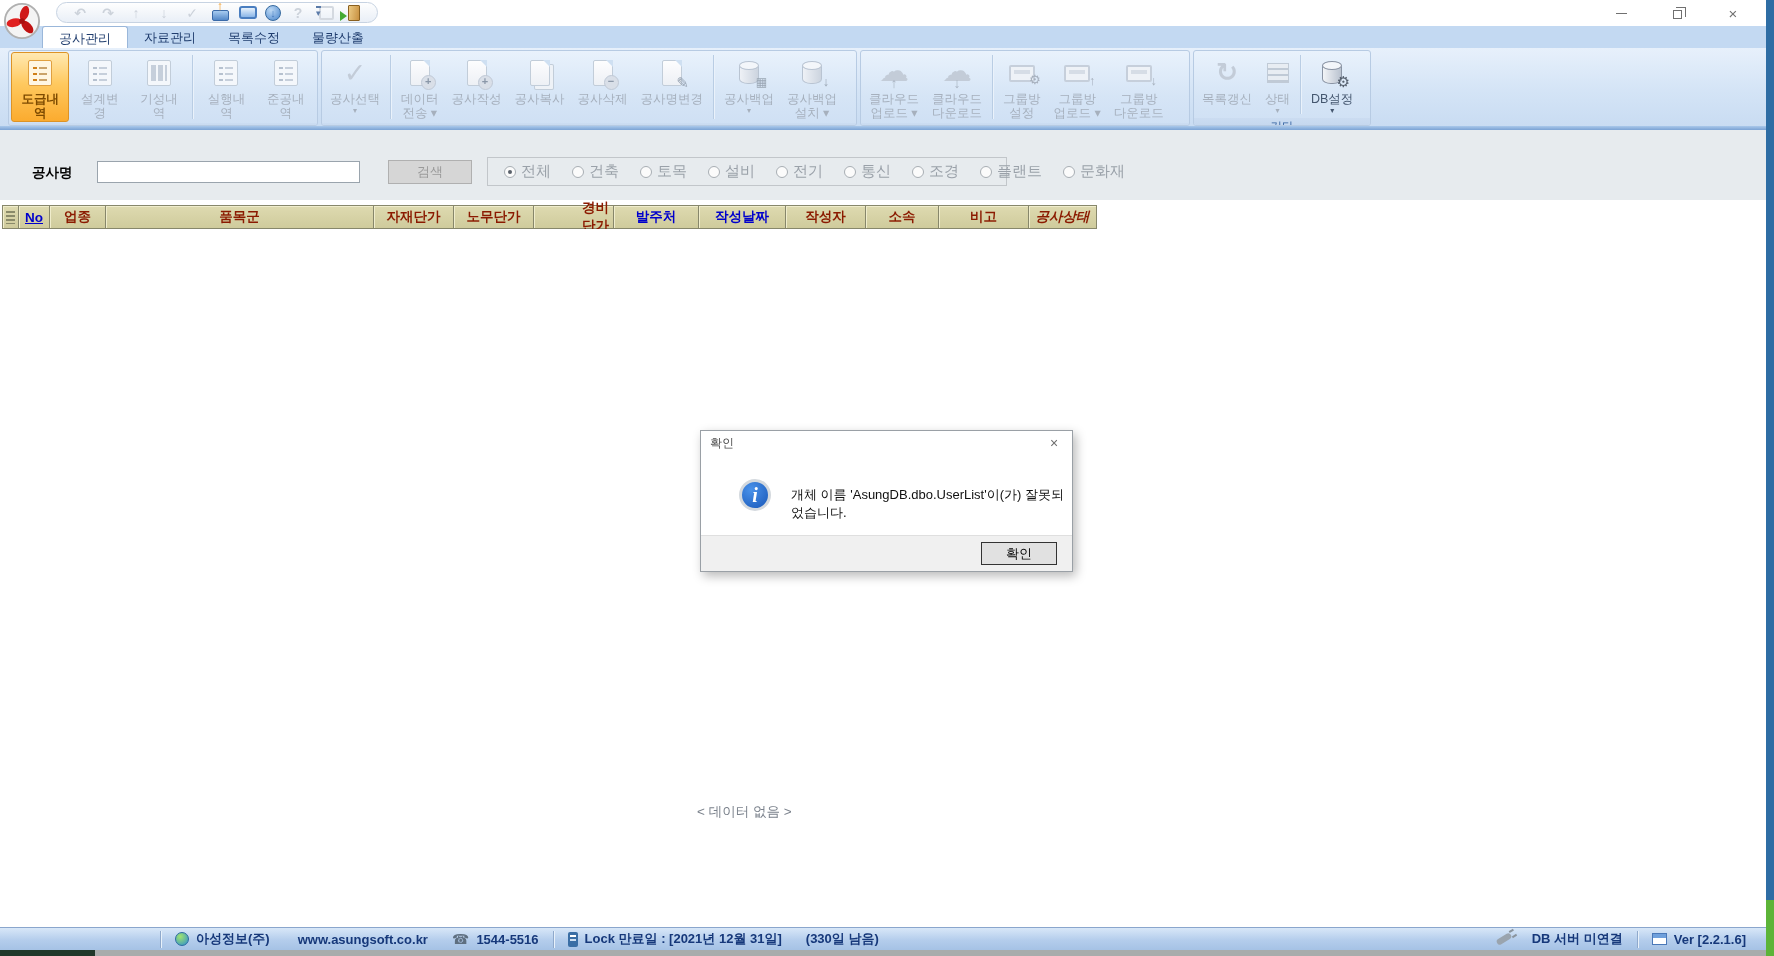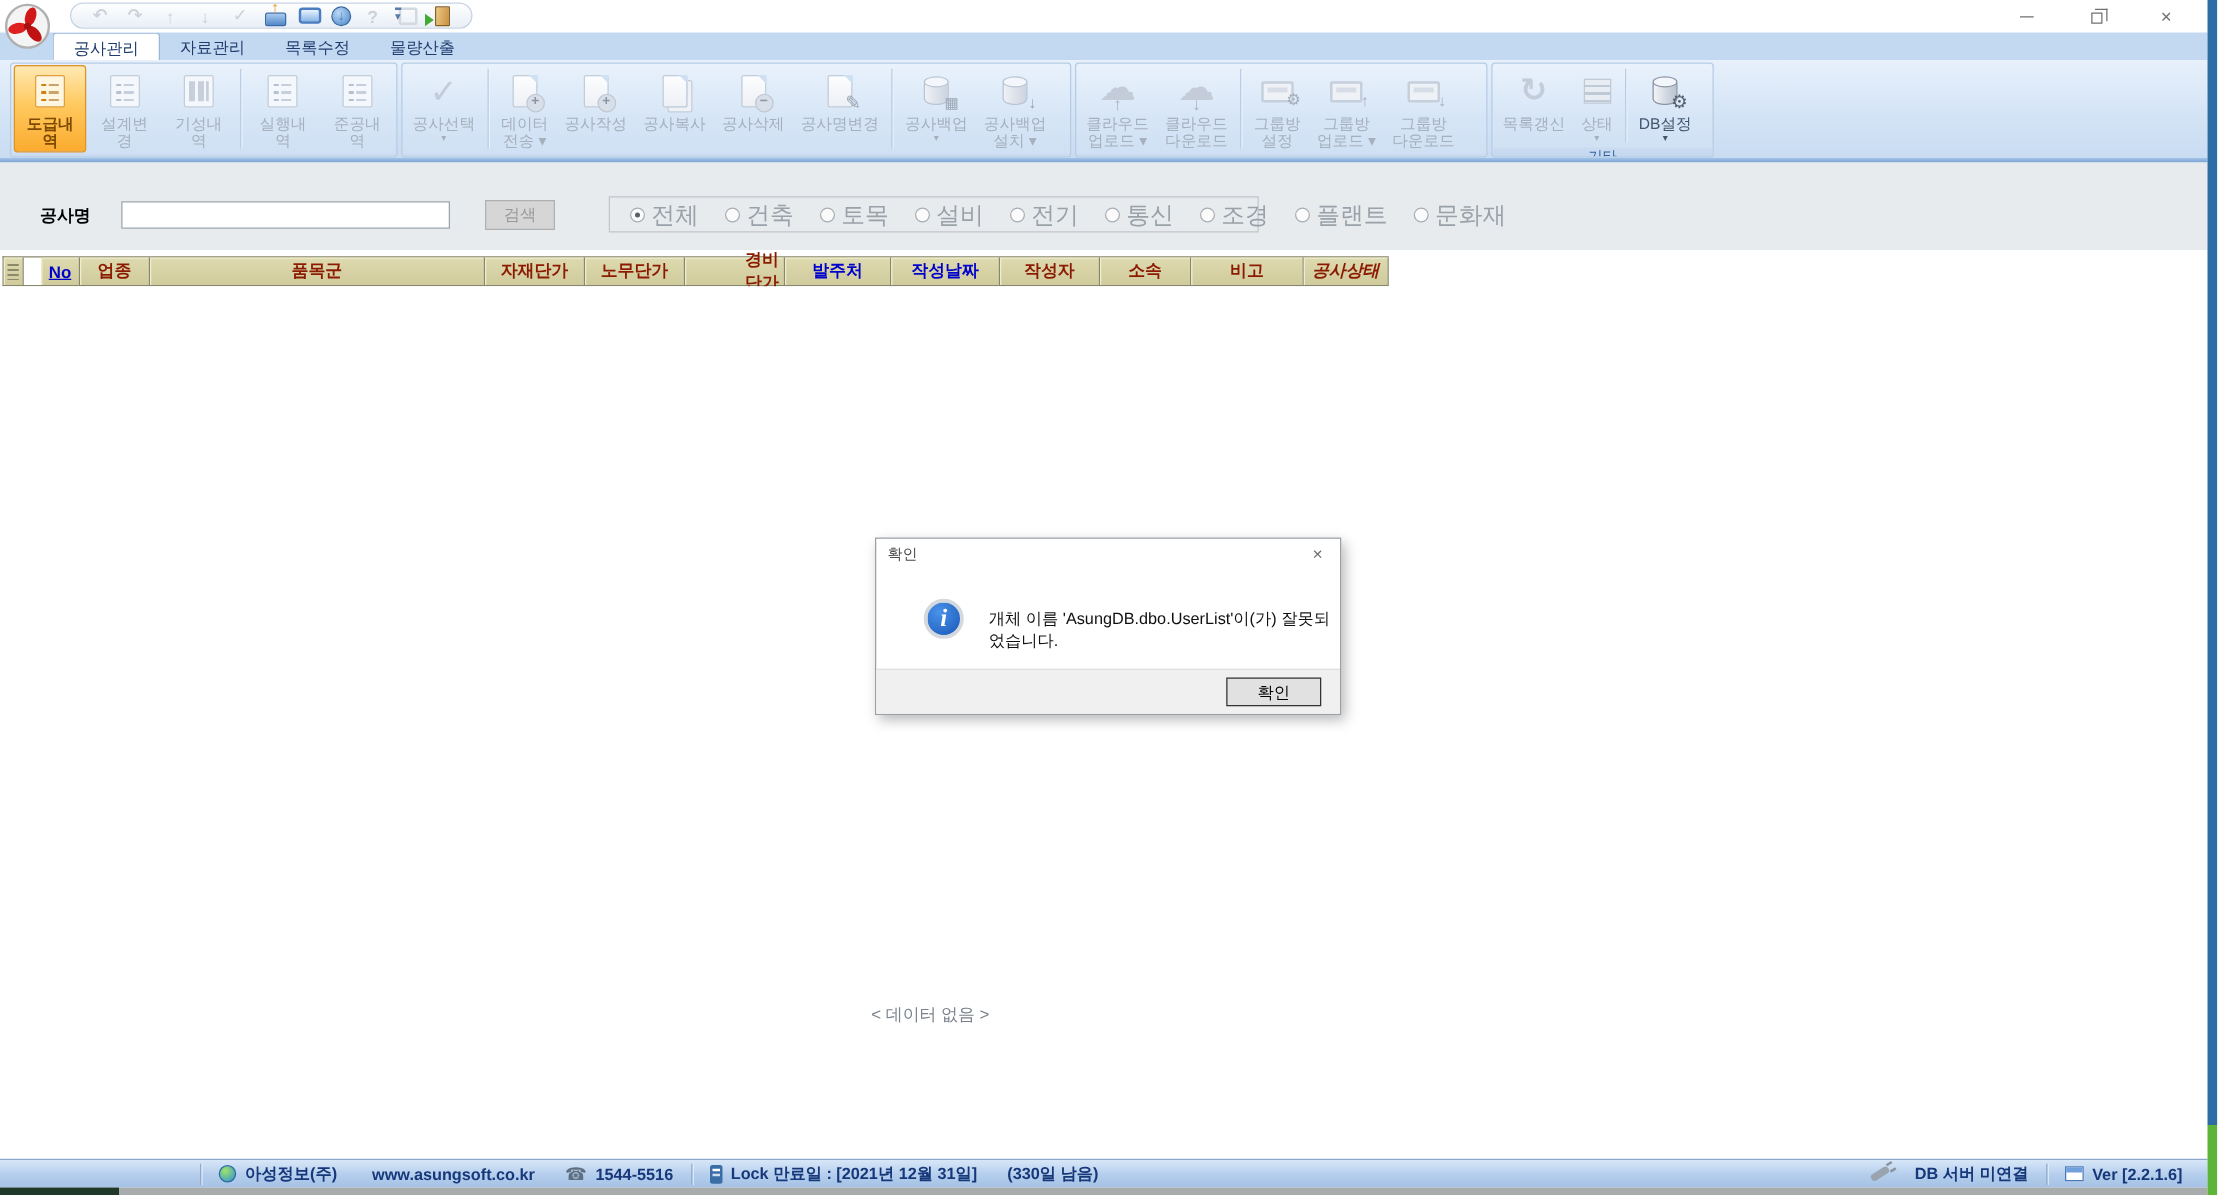--- a/index.html
+++ b/index.html
@@ -110,34 +110,34 @@
   .ic-net.up::after { content:"↑"; position:absolute; right:-7px; bottom:-9px; font-weight:bold; color:#a6b0bd; }
   .ic-net.down::after { content:"↓"; position:absolute; right:-7px; bottom:-9px; font-weight:bold; color:#a6b0bd; }
   .ic-refresh::before { content:"↻"; font-size:26px; color:#c3ccd8; font-weight:bold; }
   .ic-status { width:22px; height:20px; background:repeating-linear-gradient(#e8edf3 0 4px,#c0cad6 4px 6px); border:1px solid #c0cad6; }
 
   
   .searchpanel { position:absolute; left:0; top:130px; width:1766px; height:70px; background:#e7ebee; }
   .search-label { position:absolute; left:32px; top:34px; font-size:13.5px; font-weight:bold; color:#000; }
   .search-input { position:absolute; left:97px; top:31px; width:263px; height:22px; border:1px solid #9aa4ad;
           background:#fff; font-size:13px; padding:0 4px; }
-  .search-btn { position:absolute; left:388px; top:30px; width:56px; height:24px; background:#d6d6d6;
+  .search-btn { position:absolute; left:388px; top:30px; width:84px; height:24px; background:#d6d6d6;
           border:1px solid #b0b0b0; color:#9a9a9a; font-size:13px; text-align:center; line-height:22px; }
   .radio-box { position:absolute; left:487px; top:27px; width:520px; height:29px; border:1px solid #c2c6ca;
           display:flex; align-items:center; padding:0 16px; gap:21px; }
-  .radio { display:flex; align-items:center; gap:5px; font-size:19px; color:#9aa1a9; white-space:nowrap; }
+  .radio { display:flex; align-items:center; gap:5px; font-size:15px; color:#9aa1a9; white-space:nowrap; }
   .rdot { width:12px; height:12px; border-radius:50%; border:1px solid #a8aeb4; background:#fbfbfb; position:relative; }
   .rdot.on::after { content:""; position:absolute; left:3px; top:3px; width:4px; height:4px; border-radius:50%; background:#596069; }
 
   
   .thead { position:absolute; left:2px; top:205px; height:24px; display:flex; border:1px solid #87876b; border-right:none; }
   .th { height:22px; background:linear-gradient(#deda b0,#cfcb9c); background:linear-gradient(#dedab0,#cfcb9c);
         border-right:1px solid #87876b; box-shadow:inset 1px 1px 0 #f0edcc; display:flex; align-items:center;
         justify-content:center; font-size:13.5px; font-weight:bold; }
-  .c-blue { color:#0000cc; } .c-red { color:#8b1a00; } .c-underline { text-decoration:underline;margin-left:14px; }
+  .c-blue { color:#0000cc; } .c-red { color:#8b1a00; } .c-underline { text-decoration:underline; }
   .c-spread { word-spacing:88px; }
   .th-marker { width:9px; height:13px; background:repeating-linear-gradient(#8a8a6a 0 2px,transparent 2px 4px); }
 
   
   .content { position:absolute; left:0; top:229px; width:1766px; height:698px; background:#fff; }
   .empty-text { position:absolute; left:697px; top:574px; font-size:13.5px; color:#7b828c; }
 
   
   .dialog { position:absolute; left:700px; top:430px; width:373px; height:142px; background:#fff;
         border:1px solid #9aa0a6; box-shadow:3px 4px 10px rgba(0,0,0,.28); z-index:20; }

